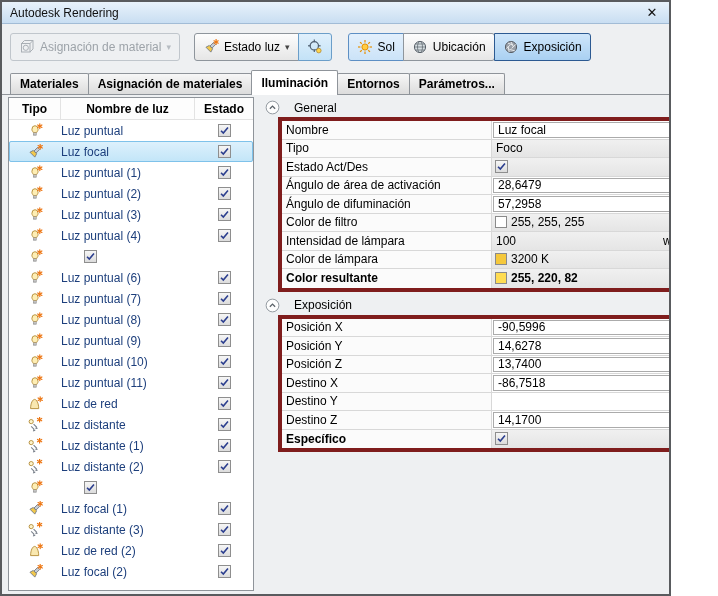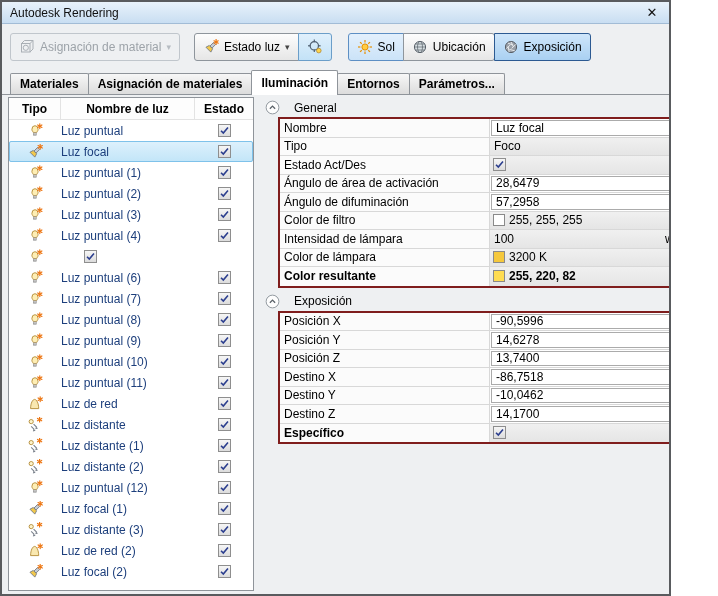--- a/index.html
+++ b/index.html
@@ -49,21 +49,21 @@
   .c-name { flex:1; color:#1d3f7c; }
   .c-est { width:58px; display:flex; justify-content:center; }
 
   .cb { width:13px; height:13px; border:1px solid #8e8e8e; background:linear-gradient(#f6f6f6,#dcdcdc);
         display:inline-flex; align-items:center; justify-content:center; }
 
   
   .right-panel { position:absolute; left:263px; top:95px; width:444px; height:494px; overflow:hidden; }
   .sechead { height:17px; display:flex; align-items:center; gap:14px; margin:2px 0 1px 0; }
   .collapse { width:15px; height:15px; display:inline-flex; }
-  .pgrid { margin-left:13px; margin-right:4px; border:2px solid #7f1d1d; background:#fff; margin-bottom:5px; }
+  .pgrid { margin-left:13px; margin-right:4px; border:4px solid #7f1d1d; background:#fff; margin-bottom:5px; }
   .prow { height:18.5px; display:flex; border-bottom:1px solid #d8d8d8; }
   .pgrid .prow:last-child { border-bottom:none;font-weight:bold; }
   .plabel { width:210px; background:#fbfbfb; border-right:1px solid #d8d8d8; display:flex; align-items:center; padding-left:4px; overflow:hidden; white-space:nowrap; }
   .pvalue { flex:1; position:relative; display:flex; align-items:center; background:linear-gradient(#f0f0f0,#e5e5e5); overflow:hidden; }
   .pvalue.input { background:#fff; }
   .pinput { position:absolute; inset:1px; background:#fff; border:1px solid #ababab; display:flex; align-items:center; padding-left:4px; }
   .ptext { padding-left:4px; white-space:nowrap; }
   .swatch { width:12px; height:12px; border:1px solid #8a8a8a; margin-left:3px; flex:0 0 auto; }
   .unit { margin-left:auto; margin-right:26px; }
   .ell { position:absolute; right:1px; top:1px; bottom:1px; width:20px; border:1px solid #9aa1a8; border-radius:3px;
@@ -571,21 +571,20 @@
     <path d="M4.9 6.4 a3.1 3.7 0 1 1 6.2 0 c0 1.6 -1.2 2.2 -1.45 3.2 h-3.3 C6.1 8.6 4.9 8 4.9 6.4 z" fill="#feeeb4" stroke="#b28a33" stroke-width="0.9"></path>
     <rect x="6.3" y="9.9" width="3.4" height="1.2" fill="#dcdcdc" stroke="#909090" stroke-width="0.5"></rect>
     <rect x="6.7" y="11.4" width="2.6" height="1.1" fill="#dcdcdc" stroke="#909090" stroke-width="0.5"></rect>
     <g stroke="#ed7612" stroke-width="1.2" stroke-linecap="round">
                 <line x1="12.8" y1="0.8000000000000003" x2="12.8" y2="5.6"></line>
                 <line x1="10.700000000000001" y1="2" x2="14.9" y2="4.4"></line>
                 <line x1="10.700000000000001" y1="4.4" x2="14.9" y2="2"></line>
               </g>
             </svg>
           </span>
-          <span class="c-name">Luz puntual (12)</span>
           <span class="c-est">
             <span class="cb">
               <svg width="11" height="11" viewBox="0 0 13 13">
                 <path d="M2.4 6.8 L5.1 9.6 L10.6 3" fill="none" stroke="#2b3e8e" stroke-width="1.9"></path>
               </svg>
             </span>
           </span>
         </div>
         <div class="lrow">
           <span class="c-tipo">
@@ -830,25 +829,20 @@
           <span class="pvalue input">
             <span class="pinput">
               <span>-86,7518</span>
             </span>
           </span>
         </div>
         <div class="prow">
           <span class="plabel">
             <span>Destino Y</span>
           </span>
-          <span class="pvalue input">
-            <span class="pinput">
-              <span>-10,0462</span>
-            </span>
-          </span>
         </div>
         <div class="prow">
           <span class="plabel">
             <span>Destino Z</span>
           </span>
           <span class="pvalue input">
             <span class="pinput">
               <span>14,1700</span>
             </span>
           </span>

